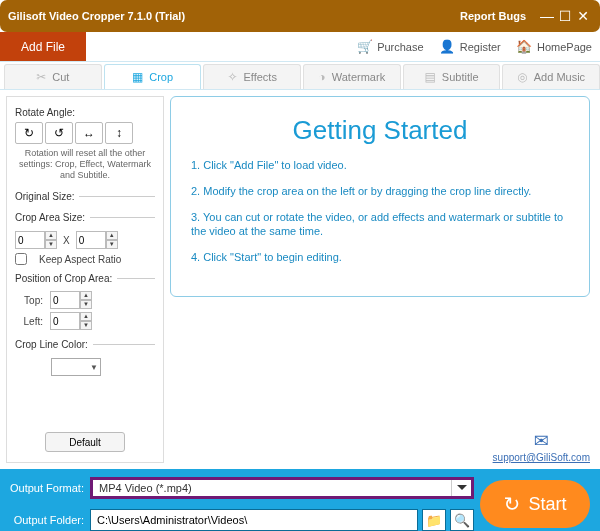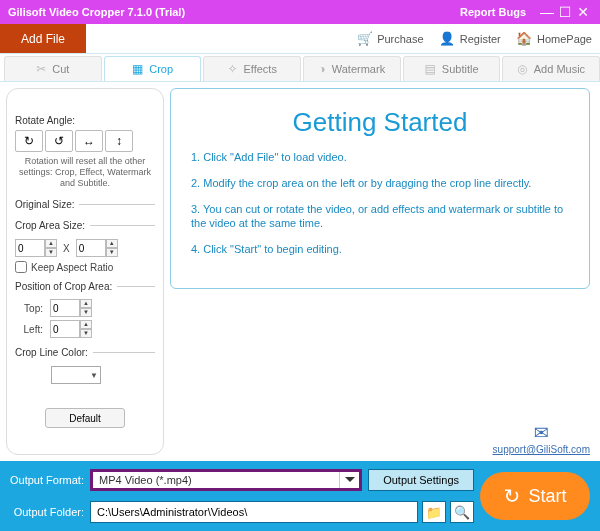--- a/index.html
+++ b/index.html
@@ -1,51 +1,51 @@
 <!DOCTYPE html>
 <html><head>
 <meta charset="utf-8">
 <style>
   * { box-sizing: border-box; margin: 0; padding: 0; font-family: "Segoe UI", Tahoma, sans-serif; }
   body { width: 600px; height: 531px; background: #fff; overflow: hidden; font-size: 11px; color: #333; }
 
-  .titlebar { height: 24px; background: #d946ef; color: #fff; display: flex; align-items: center; padding: 0 8px; }
+  .titlebar { height: 32px; background: #a16207; color: #fff; display: flex; align-items: center; padding: 0 8px; border-radius: 7px; }
   .titlebar .title { font-weight: bold; font-size: 11px; flex: 0 0 auto; }
   .titlebar .spacer { flex: 1; }
   .titlebar .report { font-size: 11px; font-weight: bold; margin-right: 12px; cursor: pointer; }
   .titlebar .winbtn { width: 18px; text-align: center; cursor: pointer; font-size: 14px; }
 
   .toolbar1 { height: 30px; background: #fff; display: flex; align-items: stretch; border-bottom: 1px solid #d0e8f3; }
   .addfile { width: 86px; background: #c2410c; color: #fff; font-size: 12px; display: flex; align-items: center; justify-content: center; cursor: pointer; }
   .toolbar1 .spacer { flex: 1; }
   .tlink { display: flex; align-items: center; gap: 4px; padding: 0 8px; font-size: 11px; color: #555; cursor: pointer; }
   .tlink .ico { font-size: 13px; }
 
   .tabs { height: 28px; display: flex; border-bottom: 1px solid #d0e8f3; padding-left: 4px; gap: 2px; background: #fff; }
   .tab { flex: 1; display: flex; align-items: center; justify-content: center; gap: 6px; font-size: 11px; color: #888; background: #f4f4f4; border: 1px solid #e0e0e0; border-bottom: none; cursor: pointer; margin-top: 2px; border-radius: 3px 3px 0 0; }
   .tab.active { background: #fff; color: #1da7e0; border-color: #bde2f0; }
   .tab .ico { color: #bbb; font-size: 12px; }
   .tab.active .ico { color: #1da7e0; }
 
   .main { display: flex; height: 379px; padding: 6px 10px 6px 6px; gap: 6px; background: #fff; }
 
-  .sidepanel { width: 158px; border: 1px solid #ddd; border-radius: 12px; padding: 22px 8px; display: flex; flex-direction: column; font-size: 10px; color: #444; }
+  .sidepanel { width: 158px; border: 1px solid #ddd; border-radius: 0; padding: 6px 8px; display: flex; flex-direction: column; font-size: 10px; color: #444; }
   .sidepanel fieldset { border: none; border-top: 1px solid #ccc; margin: 4px 0 2px; padding-top: 4px; }
   .sidepanel legend { font-size: 10px; color: #333; padding-right: 5px; }
   .anglebtns { display: flex; gap: 2px; margin: 4px 0; }
   .anglebtns button { width: 28px; height: 22px; background: #fff; border: 1px solid #bbb; cursor: pointer; font-size: 12px; border-radius: 2px; }
   .note { font-size: 9px; color: #666; text-align: center; line-height: 11px; margin: 2px 0 4px; }
   .spin { display: inline-flex; align-items: center; }
   .spin input { width: 30px; height: 18px; font-size: 10px; border: 1px solid #bbb; text-align: left; padding: 0 2px; }
   .spin .ud { display: flex; flex-direction: column; }
   .spin .ud div { width: 12px; height: 9px; border: 1px solid #bbb; font-size: 6px; line-height: 7px; text-align: center; background: #f5f5f5; cursor: pointer; }
   .sizerow { display: flex; align-items: center; gap: 6px; margin: 4px 0; }
   .posrow { display: flex; align-items: center; gap: 7px; margin: 3px 0; font-size: 10px; }
   .posrow label { width: 28px; text-align: right; }
-  .checkbox { display: flex; align-items: center; gap: 4px; font-size: 10px; margin: 2px 0; }
+  .checkbox { display: flex; align-items: center; gap: 12px; font-size: 10px; margin: 2px 0; }
   .checkbox input { width: 12px; height: 12px; }
   .colorswatch { width: 50px; height: 18px; border: 1px solid #aaa; background: #fff; display: flex; align-items: center; justify-content: flex-end; padding-right: 2px; margin: 4px 0 4px 36px; cursor: pointer; }
   .colorswatch .arrow { font-size: 8px; color: #555; }
   .defaultbtn { width: 80px; height: 20px; margin: auto auto 4px; background: #f5f5f5; border: 1px solid #bbb; border-radius: 3px; font-size: 10px; cursor: pointer; }
 
   .contentarea { flex: 1; display: flex; flex-direction: column; }
   .gsbox { flex: 0 0 auto; border: 1px solid #8ecce6; border-radius: 6px; padding: 18px 20px 20px; }
   .gsbox h1 { text-align: center; color: #1a9bd5; font-size: 26px; font-weight: normal; margin-bottom: 10px; }
   .gsbox p { color: #1a8ac2; font-size: 11px; margin: 12px 0; line-height: 14px; }
   .support { margin-top: auto; align-self: flex-end; text-align: center; color: #3b6fb5; font-size: 10px; }
@@ -207,21 +207,20 @@
   </div>
 </div>
 
 <div class="bottombar">
   <div class="blabel">Output Format:</div>
   <div class="formatrow">
     <div class="formatsel">
       <span>MP4 Video (*.mp4)</span>
       <span class="dd"></span>
     </div>
-    <button class="outset">Output Settings</button>
   </div>
   <button class="startbtn">
       <span class="ico">↻</span>
       <span>Start</span>
     </button>
   <div class="blabel">Output Folder:</div>
   <div class="folderrow">
     <input class="folderin" value="C:\Users\Administrator\Videos\" style="">
     <div class="iconbtn">
         <span>📁</span>

